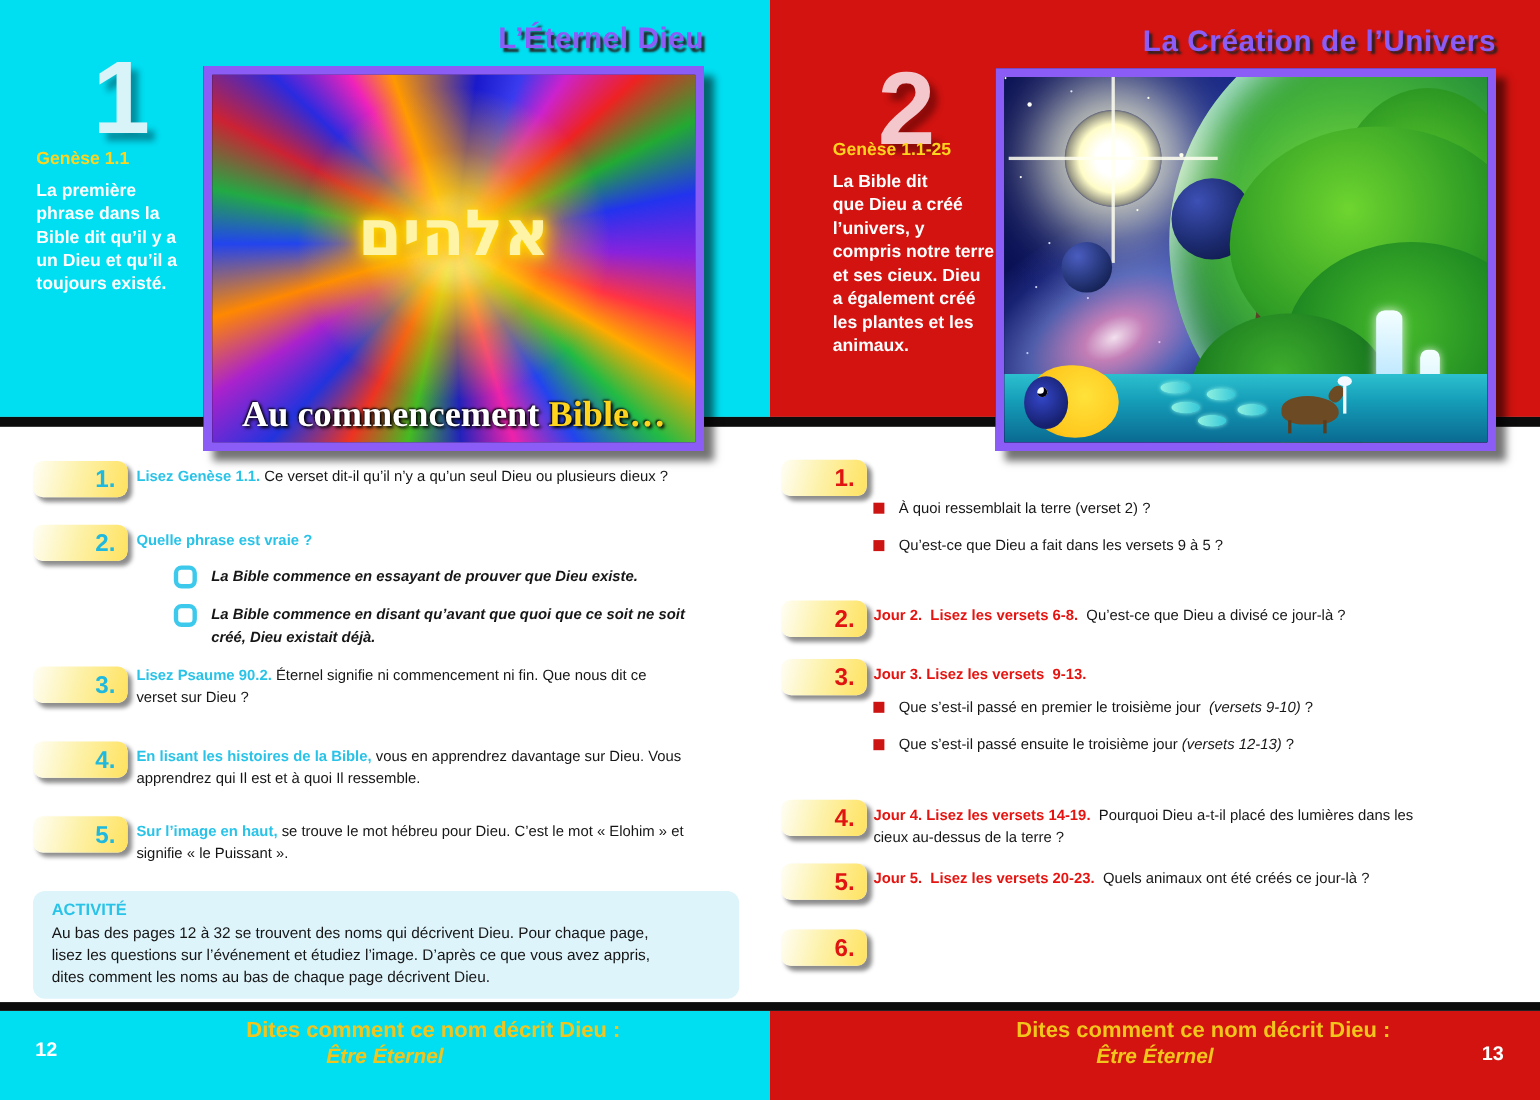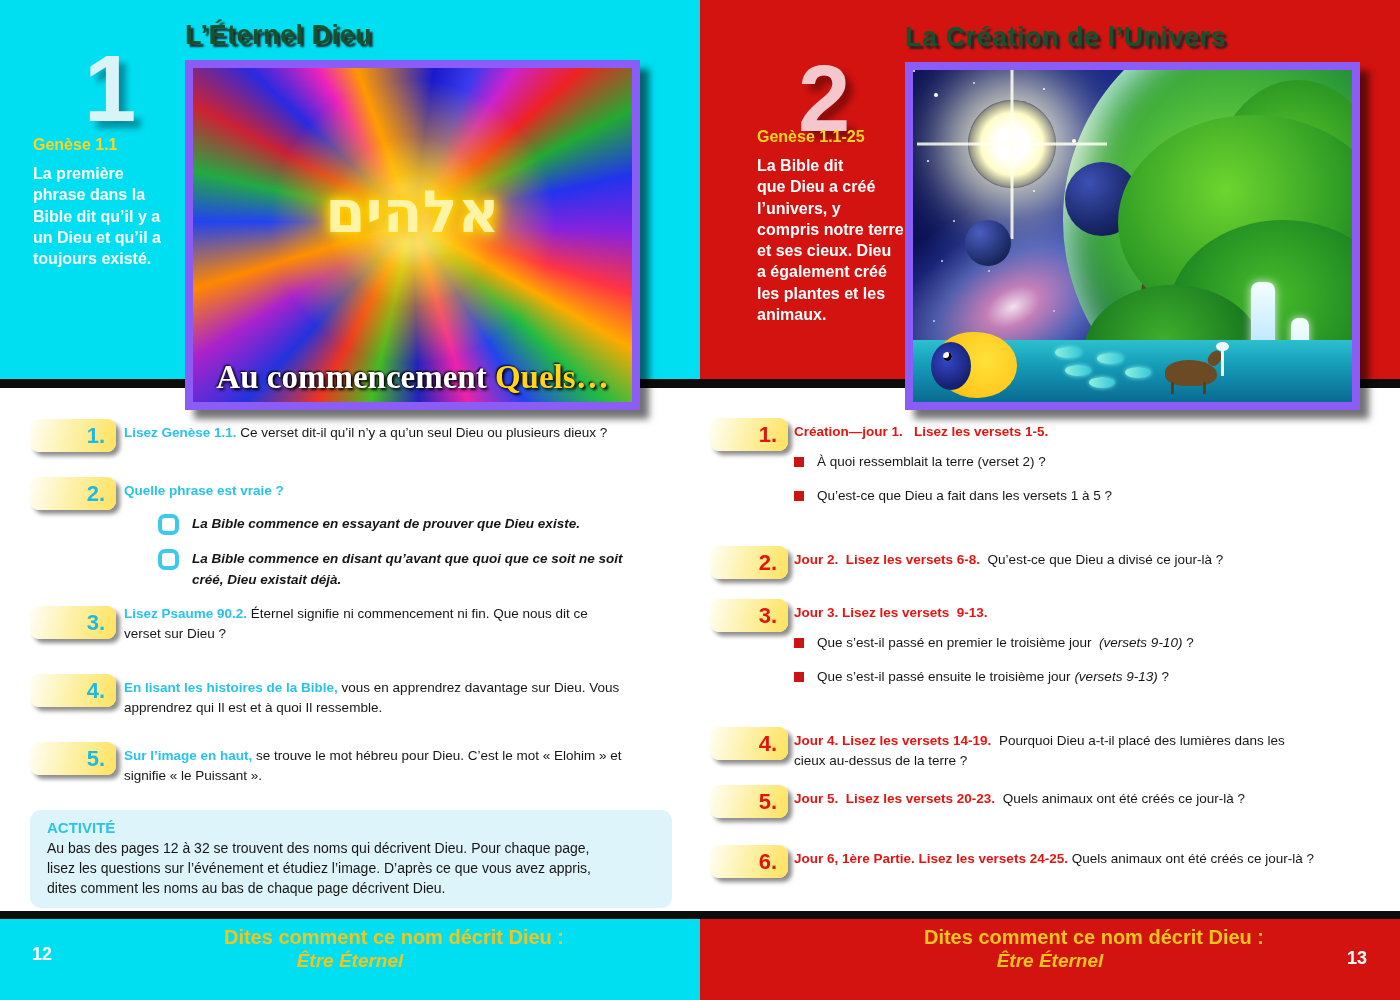--- a/index.html
+++ b/index.html
@@ -17,21 +17,21 @@
   .footer-left  { position:absolute; left:0;   top:919px; width:700px; height:81px; background:#00dff2; }
   .footer-right { position:absolute; left:700px;top:919px; width:700px; height:81px; background:#d21310; }
   .footer-line1 { position:absolute; width:788px; text-align:center; top:926px; color:#f2c51c; font-weight:bold; font-size:20px; z-index:4; }
   .footer-line2 { position:absolute; width:700px; text-align:center; top:950px; color:#f2c51c; font-weight:bold; font-style:italic; font-size:19px; z-index:4; }
   .pageno { position:absolute; color:#fff; font-weight:bold; font-size:18px; z-index:4; }
 
   
   .numeral { position:absolute; font-weight:bold; line-height:1; z-index:2; }
   .numeral-1 { left:84px; top:42px; font-size:94px; color:#d9f4f8; text-shadow:7px 7px 6px rgba(0,45,60,.45); }
   .numeral-2 { left:798px; top:52px; font-size:94px; color:#f3c7cc; text-shadow:7px 7px 6px rgba(50,0,0,.45); }
-  .page-title { position:absolute; width:455px; text-align:left; font-weight:bold; font-size:27px; color:#14532d; text-shadow:3px 3px 2px rgba(35,35,35,.95); z-index:2; letter-spacing:.5px; }
+  .page-title { position:absolute; width:455px; text-align:right; font-weight:bold; font-size:27px; color:#8b5cf6; text-shadow:3px 3px 2px rgba(35,35,35,.95); z-index:2; letter-spacing:.5px; }
   .title-left  { left:185px; top:20px; }
   .title-right { left:905px; top:22px; }
 
   
   .sidebar { position:absolute; z-index:2; }
   .sidebar-left  { left:33px;  top:136px; width:152px; }
   .sidebar-right { left:757px; top:128px; width:168px; }
   .sb-ref  { color:#ffd41e; font-weight:bold; font-size:16px; margin-bottom:9px; }
   .sb-text { color:#fff; font-weight:bold; font-size:16px; line-height:1.33; white-space:pre-line; }
 
@@ -156,21 +156,21 @@
     <div class="sb-text">La première
 phrase dans la
 Bible dit qu’il y a
 un Dieu et qu’il a
 toujours existé.</div>
   </div>
 
   <div class="frame frame-left">
     <div class="scene scene-rays">
       <div class="hebrew-word">אלהים</div>
-      <div class="caption"><span>Au commencement </span><span class="cap-yellow">Quels…</span></div>
+      <div class="caption"><span>Au commencement </span><span class="cap-yellow">Bible…</span></div>
     </div>
   </div>
 
   <div class="numeral numeral-2">2</div>
   <div class="page-title title-right">La Création de l’Univers</div>
 
   <div class="sidebar sidebar-right">
     <div class="sb-ref">Genèse 1.1-25</div>
     <div class="sb-text">La Bible dit
 que Dieu a créé
@@ -239,55 +239,53 @@
 signifie « le Puissant ».</span></div>
 
   <div class="activity">
     <div class="activity-heading">ACTIVITÉ</div>
     <div class="activity-text">Au bas des pages 12 à 32 se trouvent des noms qui décrivent Dieu. Pour chaque page,
 lisez les questions sur l’événement et étudiez l’image. D’après ce que vous avez appris,
 dites comment les noms au bas de chaque page décrivent Dieu.</div>
   </div>
 
   <div class="qbadge qbadge-r" style="top:418px">1.</div>
-  <div class="qtext qtext-r" style="top:422px"><span class="lead-red">Création—jour 1.   Lisez les versets 1-5.</span></div>
 
   <div class="bullet-row" style="left:794px; top:452px">
     <span class="bullet-sq"></span>
     <span class="bullet-text"><span>À quoi ressemblait la terre (verset 2) ?</span><span class="it"></span><span></span></span>
   </div>
   <div class="bullet-row" style="left:794px; top:486px">
     <span class="bullet-sq"></span>
-    <span class="bullet-text"><span>Qu’est-ce que Dieu a fait dans les versets 1 à 5 ?</span><span class="it"></span><span></span></span>
+    <span class="bullet-text"><span>Qu’est-ce que Dieu a fait dans les versets 9 à 5 ?</span><span class="it"></span><span></span></span>
   </div>
 
   <div class="qbadge qbadge-r" style="top:546px">2.</div>
   <div class="qtext qtext-r" style="top:550px"><span class="lead-red">Jour 2.  Lisez les versets 6-8.</span><span>  Qu’est-ce que Dieu a divisé ce jour-là ?</span></div>
 
   <div class="qbadge qbadge-r" style="top:599px">3.</div>
   <div class="qtext qtext-r" style="top:603px"><span class="lead-red">Jour 3. Lisez les versets  9-13.</span></div>
 
   <div class="bullet-row" style="left:794px; top:633px">
     <span class="bullet-sq"></span>
     <span class="bullet-text"><span>Que s’est-il passé en premier le troisième jour  </span><span class="it">(versets 9-10)</span><span> ?</span></span>
   </div>
   <div class="bullet-row" style="left:794px; top:667px">
     <span class="bullet-sq"></span>
-    <span class="bullet-text"><span>Que s’est-il passé ensuite le troisième jour </span><span class="it">(versets 9-13)</span><span> ?</span></span>
+    <span class="bullet-text"><span>Que s’est-il passé ensuite le troisième jour </span><span class="it">(versets 12-13)</span><span> ?</span></span>
   </div>
 
   <div class="qbadge qbadge-r" style="top:727px">4.</div>
   <div class="qtext qtext-r" style="top:731px"><span class="lead-red">Jour 4. Lisez les versets 14-19.</span><span>  Pourquoi Dieu a-t-il placé des lumières dans les
 cieux au-dessus de la terre ?</span></div>
 
   <div class="qbadge qbadge-r" style="top:785px">5.</div>
   <div class="qtext qtext-r" style="top:789px"><span class="lead-red">Jour 5.  Lisez les versets 20-23.</span><span>  Quels animaux ont été créés ce jour-là ?</span></div>
 
   <div class="qbadge qbadge-r" style="top:845px">6.</div>
-  <div class="qtext qtext-r" style="top:849px"><span class="lead-red">Jour 6, 1ère Partie. Lisez les versets 24-25.</span><span> Quels animaux ont été créés ce jour-là ?</span></div>
 
   <div class="footer-left"></div>
   <div class="footer-right"></div>
 
   <div class="footer-line1" style="left:0">Dites comment ce nom décrit Dieu :</div>
   <div class="footer-line2" style="left:0">Être Éternel</div>
   <div class="pageno" style="left:32px; top:944px">12</div>
 
   <div class="footer-line1" style="left:700px">Dites comment ce nom décrit Dieu :</div>
   <div class="footer-line2" style="left:700px">Être Éternel</div>

